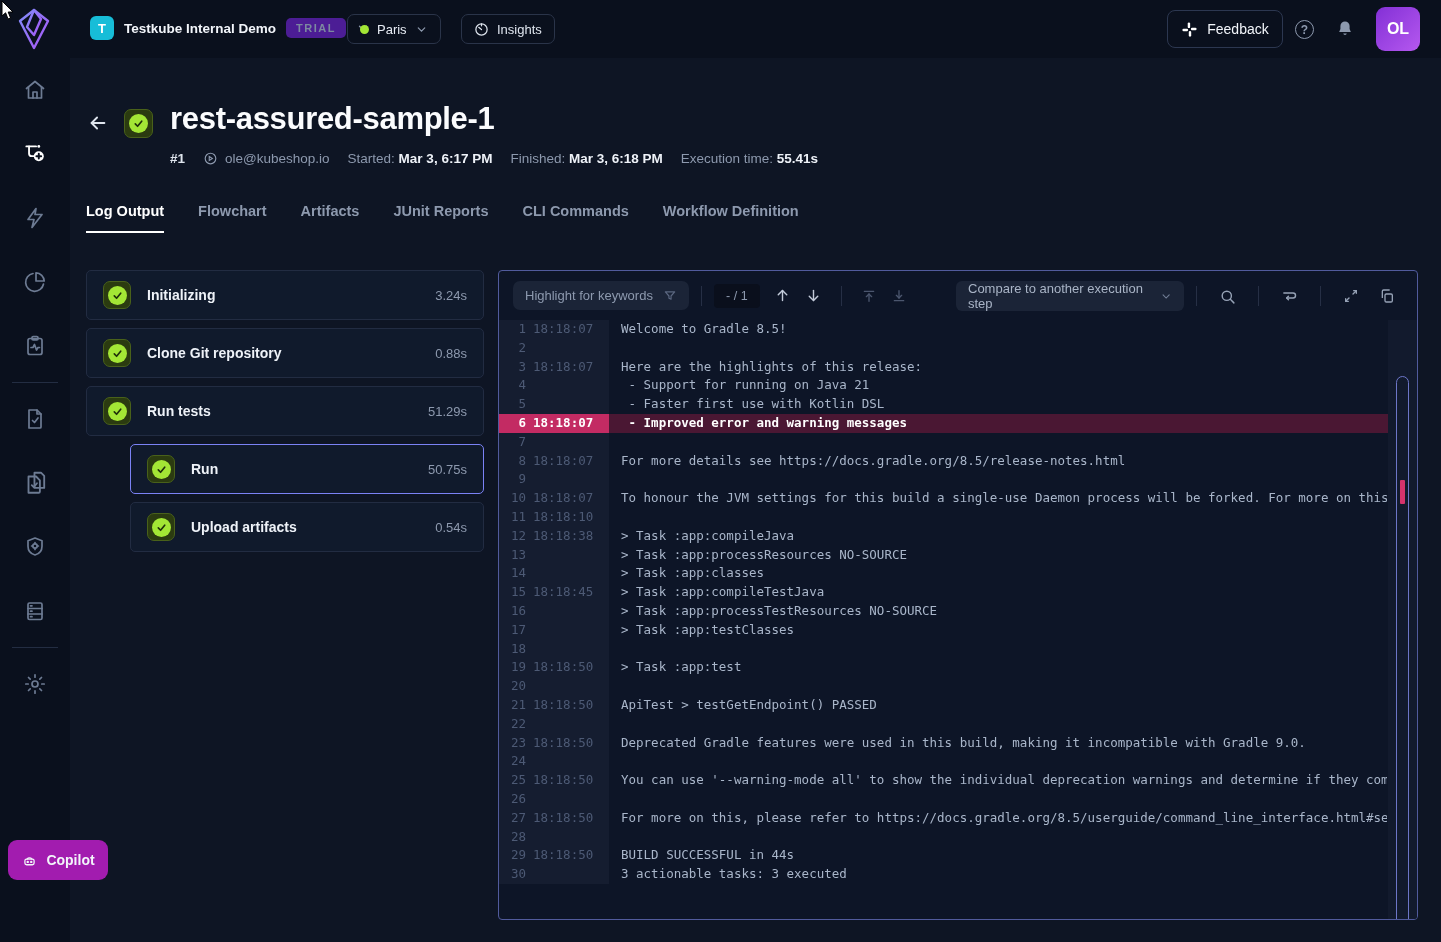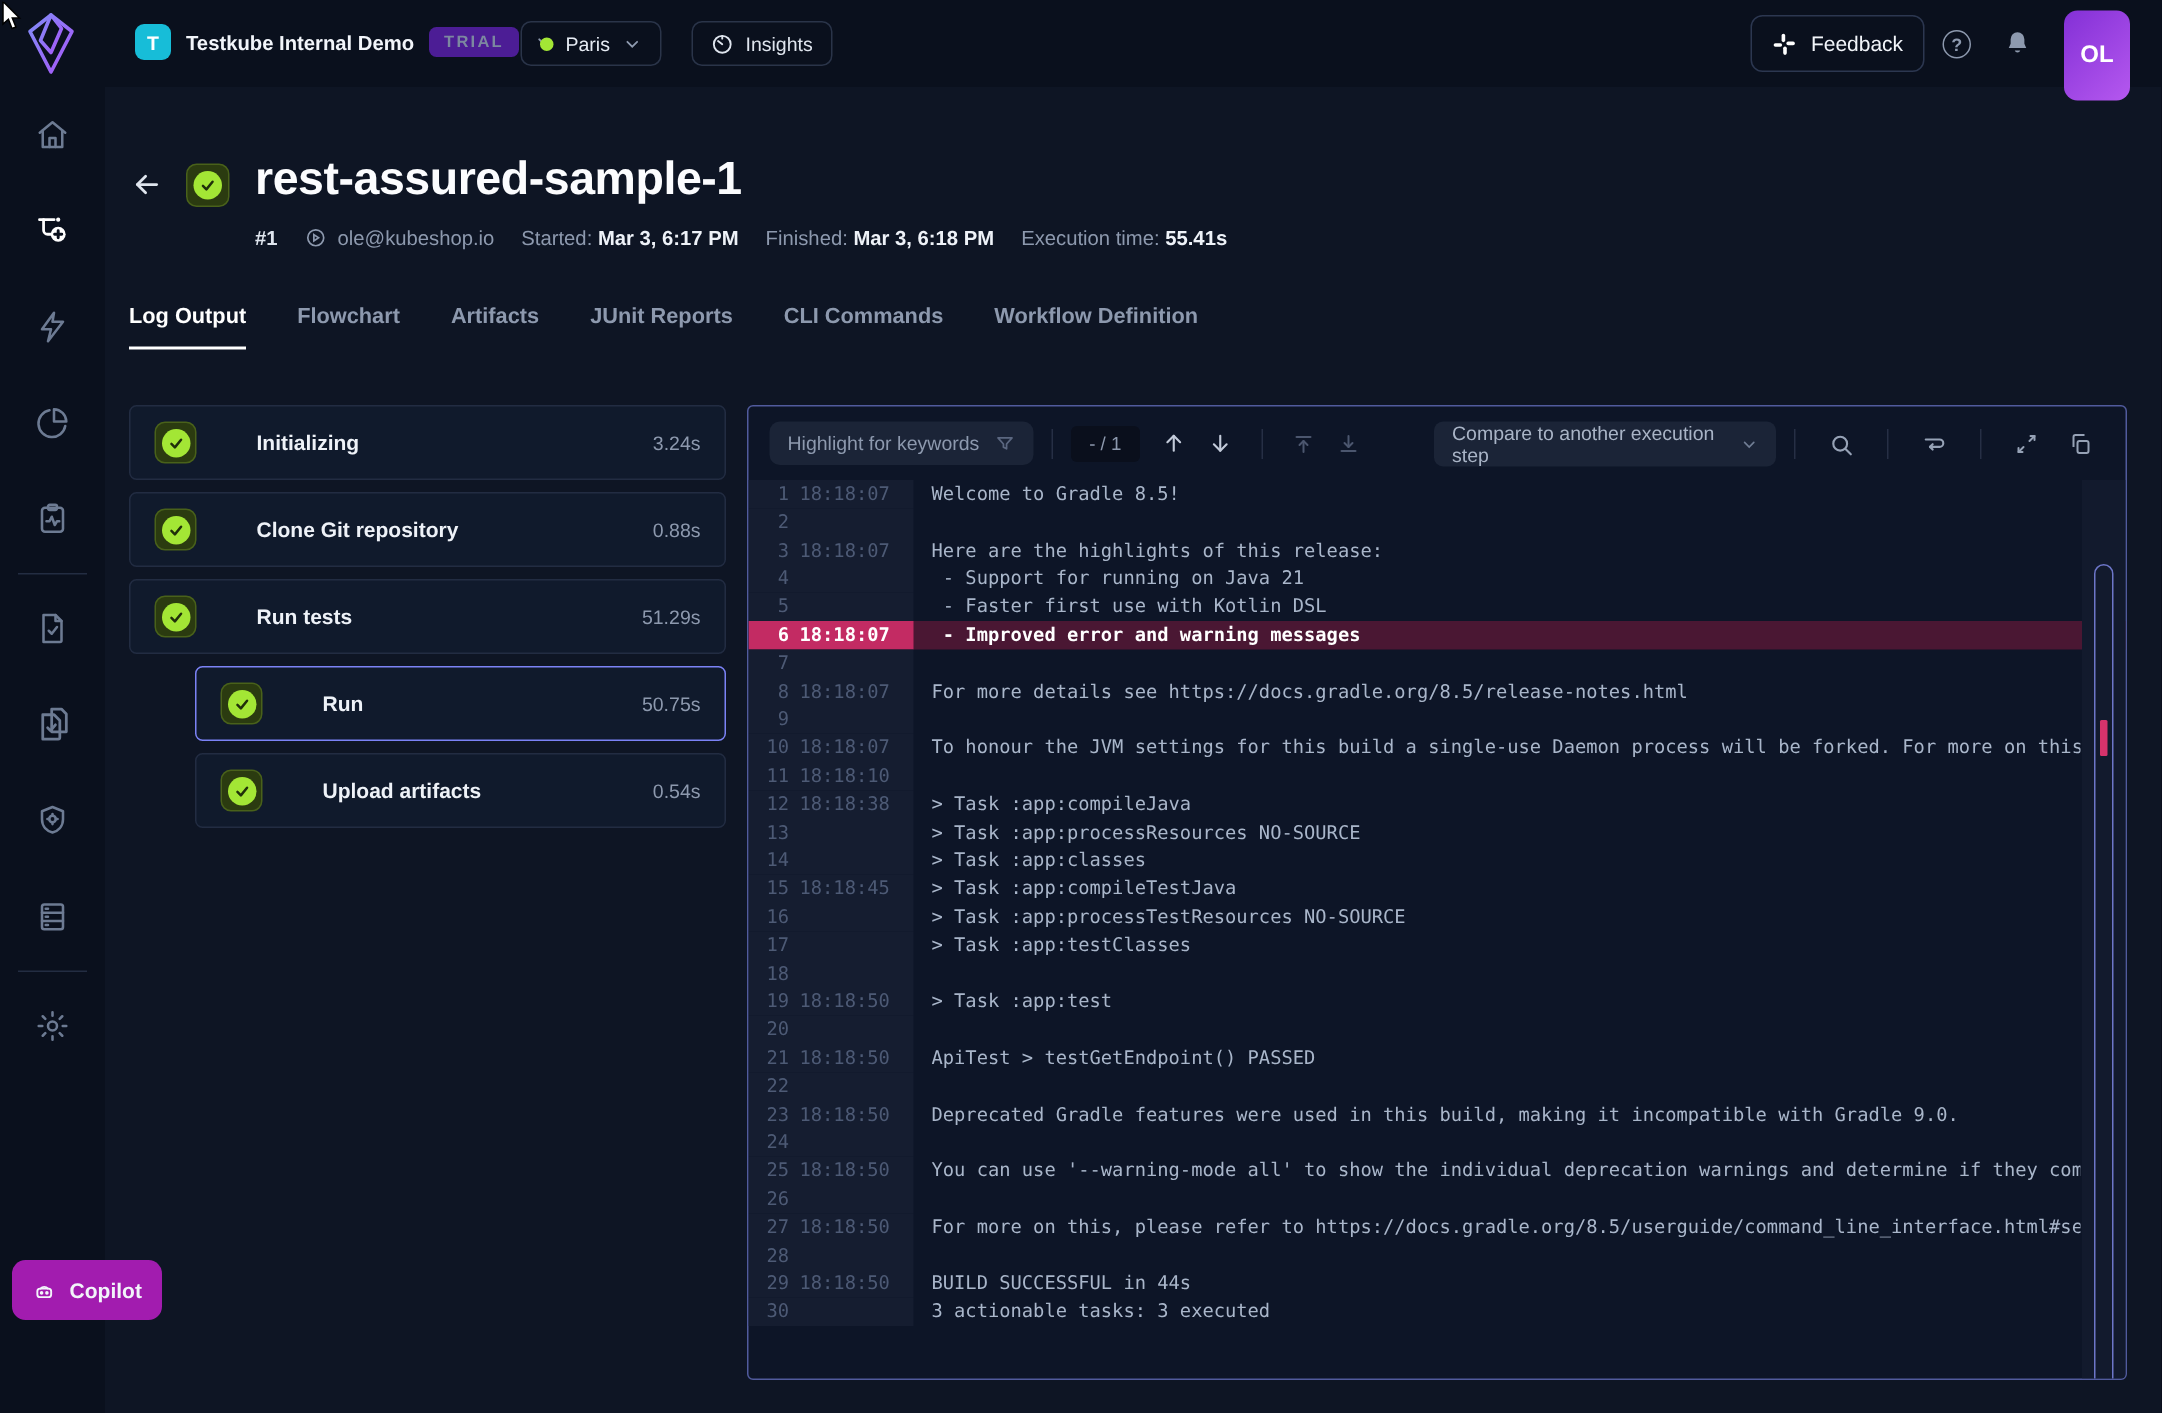--- a/index.html
+++ b/index.html
@@ -19,21 +19,21 @@
   .trial-badge { background:#4c1d95; color:#7c88a0; font-size:11px; font-weight:700; letter-spacing:1.5px; padding:4px 10px; border-radius:5px; }
   .chev { color:#8d99ae; }
   .pill-btn { display:flex; align-items:center; gap:8px; height:30px; padding:0 12px; border:1px solid #2a3449; border-radius:7px; color:#e7ecf4; font-size:13px; cursor:pointer; background:transparent; }
   .paris-pill { position:absolute; left:347px; top:14px; }
   .insights-pill { position:absolute; left:461px; top:14px; color:#dfe5ee; }
   .dot-green { width:9px; height:9px; border-radius:50%; background:#a3e635; }
   .feedback-btn { position:absolute; left:1167px; top:10px; height:38px; width:116px; border:1px solid #2c3750; border-radius:8px; display:flex; align-items:center; justify-content:center; gap:9px; font-size:14px; color:#f2f5fa; background:transparent; cursor:pointer; }
   .icon-plain { color:#8d99ae; cursor:pointer; }
   .help-icon { position:absolute; left:1295px; top:20px; width:19px; height:19px; border:1.6px solid #8d99ae; border-radius:50%; color:#8d99ae; font-size:12px; font-weight:bold; display:flex; align-items:center; justify-content:center; }
   .bell-icon { position:absolute; left:1335px; top:19px; }
-  .user-avatar { position:absolute; left:1376px; top:7px; width:44px; height:60px; border-radius:9px; background:linear-gradient(135deg,#8330d6 0%,#b558ef 100%); color:#fff; font-weight:bold; font-size:16px; display:flex; align-items:center; justify-content:center; cursor:pointer; }
+  .user-avatar { position:absolute; left:1376px; top:7px; width:44px; height:44px; border-radius:9px; background:linear-gradient(135deg,#8330d6 0%,#b558ef 100%); color:#fff; font-weight:bold; font-size:16px; display:flex; align-items:center; justify-content:center; cursor:pointer; }
   .cursor-arrow { position:absolute; left:1px; top:1px; z-index:50; }
 
   
   .rail { position:absolute; left:0; top:58px; width:70px; height:884px; background:#0a101d; }
   .rail-item { width:70px; height:64px; display:flex; align-items:center; justify-content:center; color:#6d7b93; cursor:pointer; }
   .rail-item.active { color:#ffffff; }
   .rail-divider { width:46px; height:1px; background:#232d42; margin:4px auto; }
   .copilot-btn { position:absolute; left:8px; top:840px; width:100px; height:40px; background:#a21caf; border-radius:9px; display:flex; align-items:center; justify-content:center; gap:8px; color:#f2f5fa; font-size:14px; font-weight:600; cursor:pointer; }
 
   
@@ -48,21 +48,21 @@
   .meta-by { display:flex; align-items:center; gap:7px; }
 
   
   .tabs { position:absolute; left:86px; top:203px; display:flex; gap:34px; }
   .tab { font-size:14.5px; font-weight:600; color:#8d99ae; padding-bottom:14px; cursor:pointer; position:relative; }
   .tab.active { color:#ffffff; }
   .tab.active::after { content:""; position:absolute; left:0; right:0; bottom:0; height:2px; background:#fff; }
 
   
   .steps { position:absolute; left:86px; top:270px; width:398px; }
-  .step-card { height:50px; margin-bottom:8px; background:#101a2c; border:1px solid #222c42; border-radius:5px; display:flex; align-items:center; padding:0 16px; cursor:pointer;gap:24px; }
+  .step-card { height:50px; margin-bottom:8px; background:#101a2c; border:1px solid #222c42; border-radius:5px; display:flex; align-items:center; padding:0 16px; cursor:pointer; }
   .step-card.indent { margin-left:44px; }
   .step-card.selected { border:1.5px solid #7b82f5; }
   .step-icon { width:28px; height:28px; border-radius:7px; background:#2b3b10; border:1px solid #49611a; display:flex; align-items:center; justify-content:center; margin-right:16px; flex:none; }
   .step-label { font-size:14px; font-weight:700; color:#eef2f8; flex:1; }
   .step-time { font-size:13px; color:#8d99ae;text-align:center; }
 
   
   .log-panel { position:absolute; left:498px; top:270px; width:920px; height:650px; background:#0d1527; border:1px solid #515b9d; border-radius:4px; overflow:hidden; }
   .log-toolbar { position:relative; height:49px; display:flex; align-items:center; padding:0 14px; }
   .kw-pill { height:29px; background:#1b2437; border-radius:7px; display:flex; align-items:center; gap:10px; padding:0 12px; font-size:13px; color:#8d99ae; cursor:pointer; }

